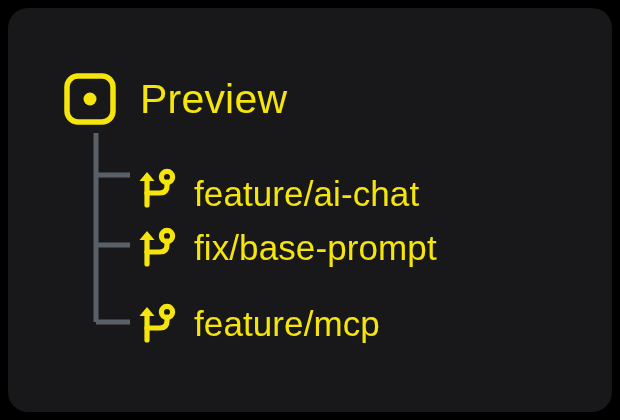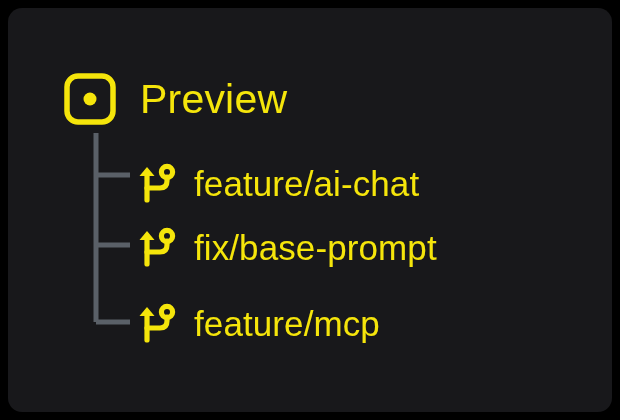--- a/index.html
+++ b/index.html
@@ -22,21 +22,21 @@
   }
 
   
   .panel {
     position: absolute;
     left: 8px;
     top: 8px;
     width: 604px;
     height: 404px;
     background: #18181b;
-    border-radius: 14px;
+    border-radius: 20px;
     overflow: hidden;
   }
 
   
   .header-row {
     position: absolute;
     left: 54px;
     top: 58px;
     height: 66px;
     display: flex;
@@ -70,21 +70,21 @@
   }
 
   
   .branch-row {
     position: absolute;
     left: 126px;
     height: 56px;
     display: flex;
     align-items: center;
   }
-  .branch-row.r0 { top: 147px; }
+  .branch-row.r0 { top: 147px; align-items: flex-end; }
   .branch-row.r1 { top: 211px; }
   .branch-row.r2 { top: 287px; justify-content: flex-end; }
 
   .branch-icon {
     width: 46px;
     height: 46px;
     display: block;
     flex: 0 0 auto;
   }
   .branch-label {

